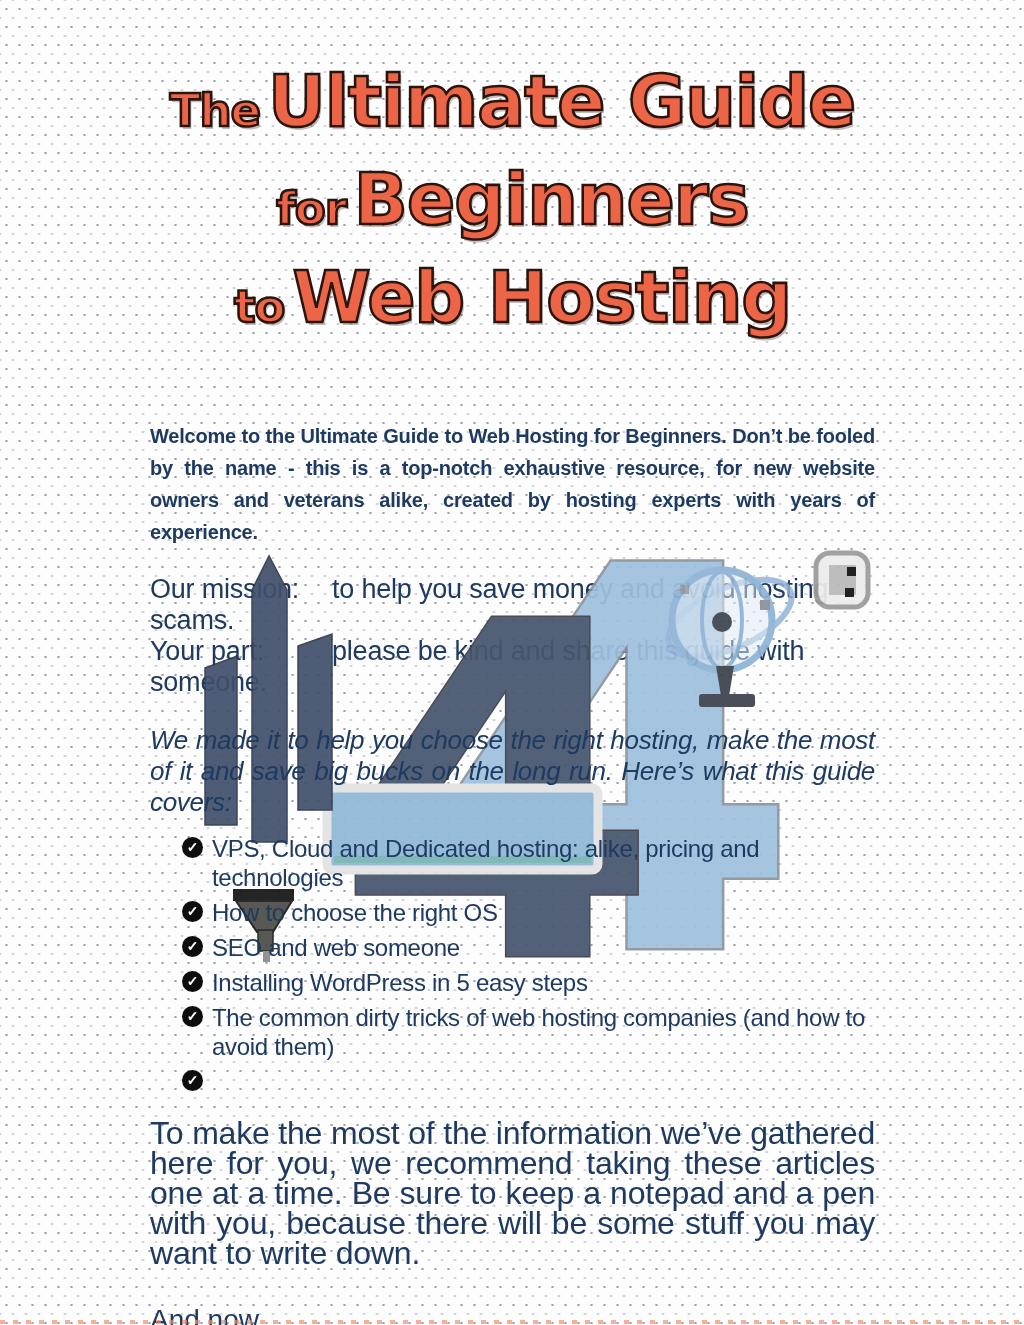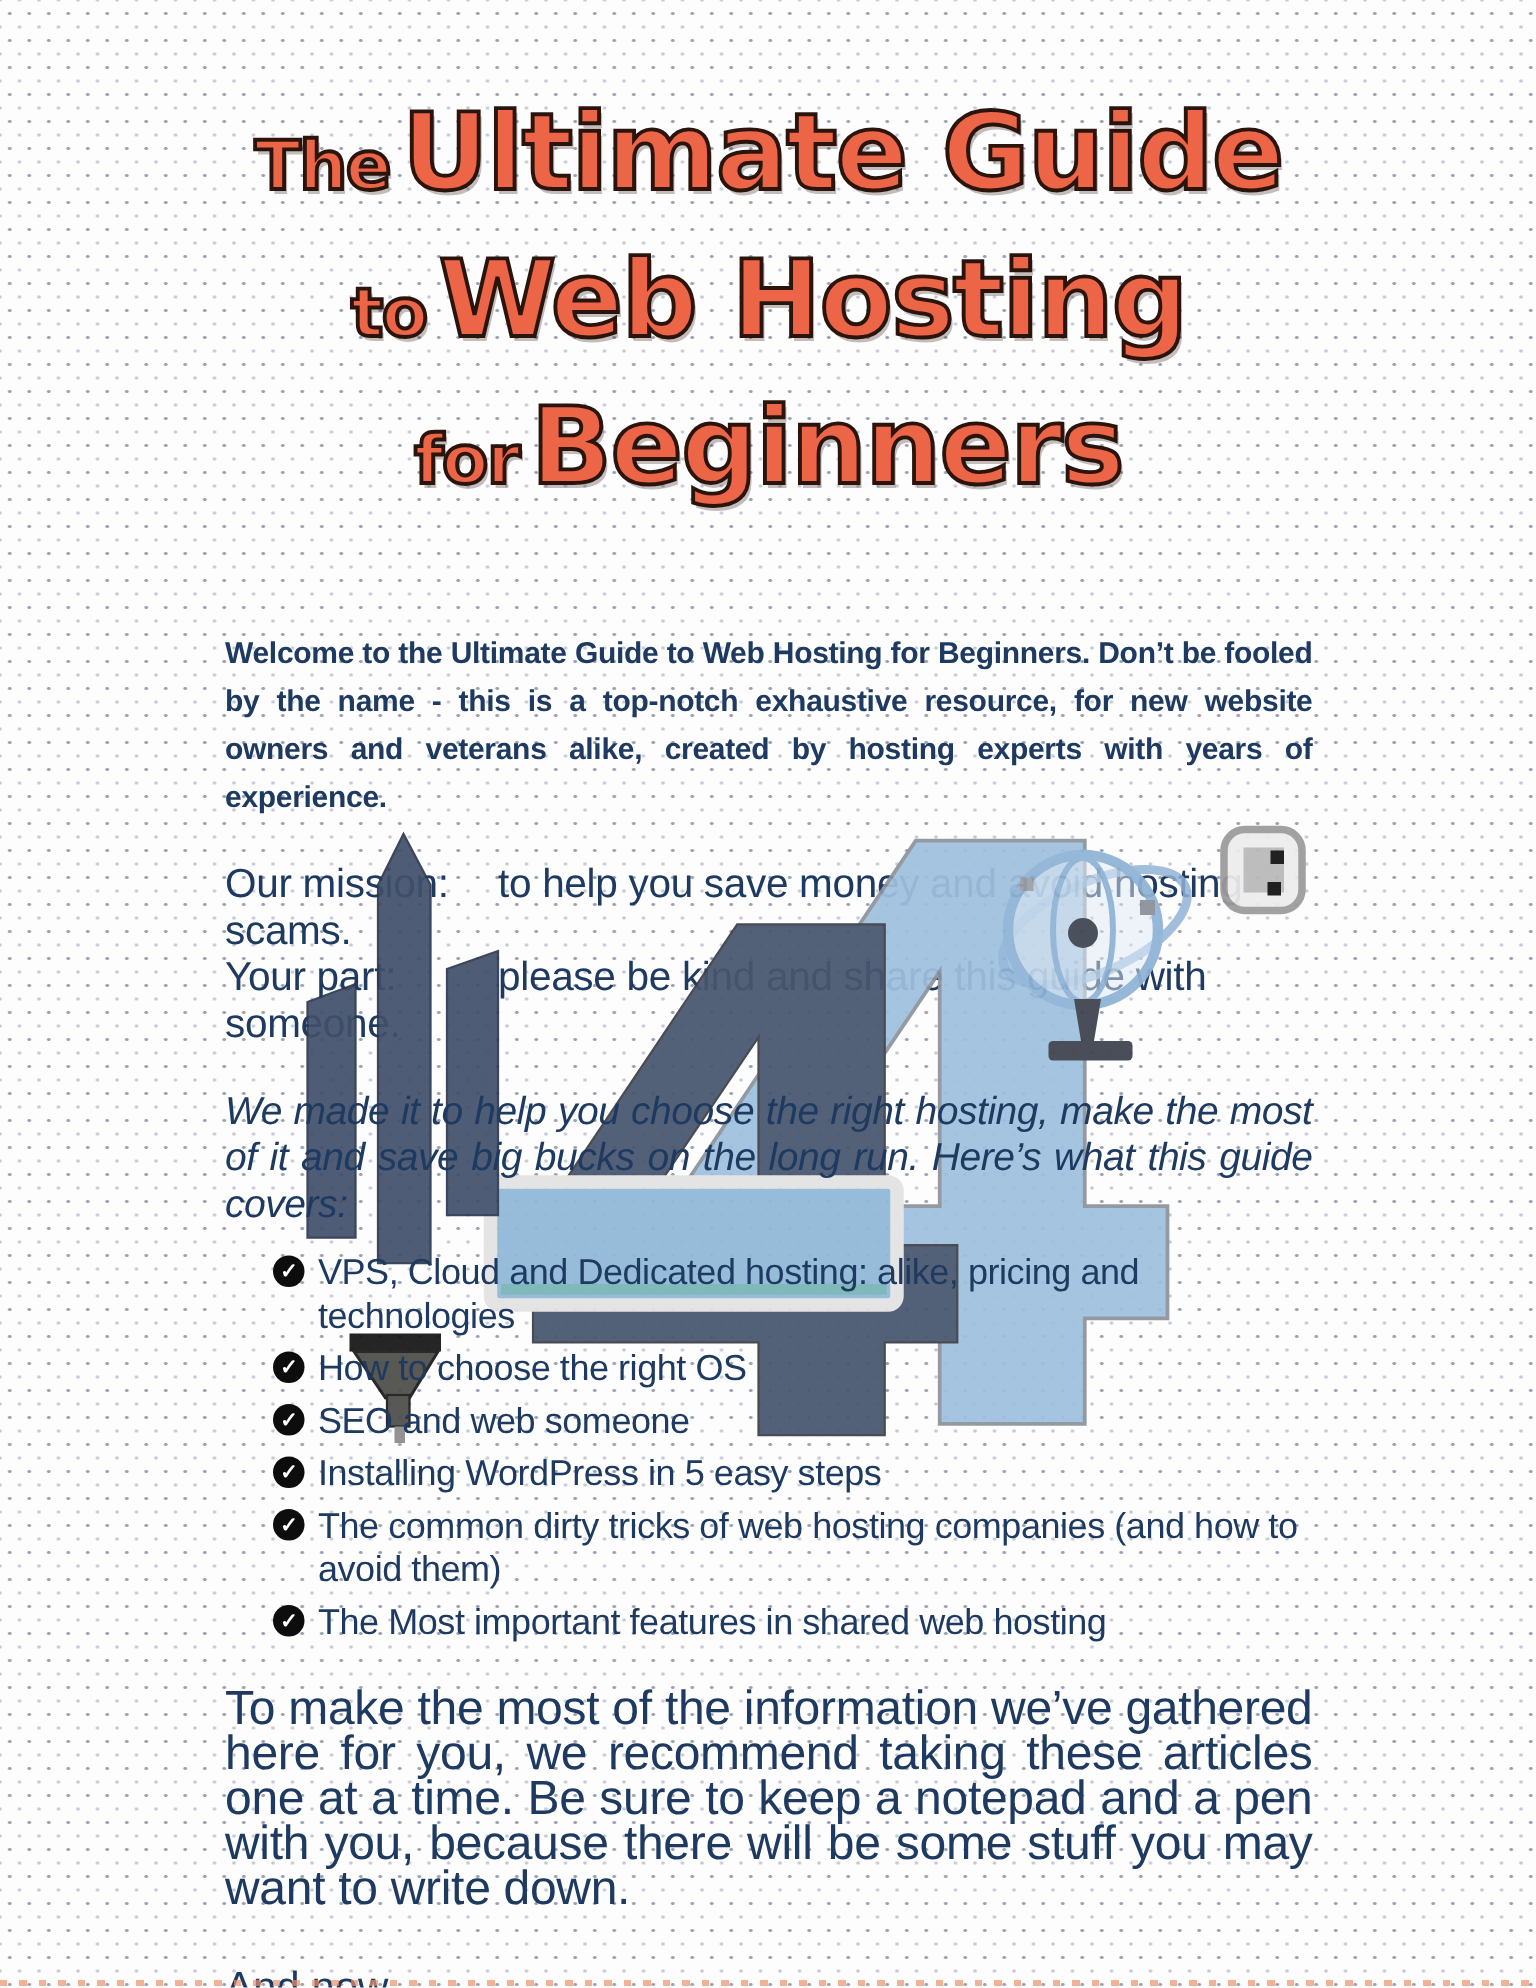--- a/index.html
+++ b/index.html
@@ -71,22 +71,22 @@
     opacity:.7;
   }
 </style>
 </head>
 <body>
 
 <div class="page">
 
   <header class="title">
     <div class="t-line"><span class="t-small">The</span><span class="t-big">Ultimate Guide</span></div>
+    <div class="t-line"><span class="t-small">for</span><span class="t-big">Beginners</span></div>
     <div class="t-line"><span class="t-small">to</span><span class="t-big">Web Hosting</span></div>
-    <div class="t-line"><span class="t-small">for</span><span class="t-big">Beginners</span></div>
   </header>
 
   <p class="intro body-txt">Welcome to the Ultimate Guide to Web Hosting for Beginners. Don’t be fooled by the name - this is a top-notch exhaustive resource, for new website owners and veterans alike, created by hosting experts with years of experience.</p>
 
   <div class="mission">
     <p class="m-row body-txt"><span class="m-label">Our mission:</span><span>to help you save money and avoid hosting scams.</span></p>
     <p class="m-row body-txt"><span class="m-label">Your part:</span><span>please be kind and share this guide with someone.</span></p>
   </div>
 
   <p class="covers body-txt">We made it to help you choose the right hosting, make the most of it and save big bucks on the long run. Here’s what this guide covers:</p>
@@ -107,21 +107,20 @@
     <li>
         <span class="chk">✓</span>
         <span>Installing WordPress in 5 easy steps</span>
       </li>
     <li>
         <span class="chk">✓</span>
         <span>The common dirty tricks of web hosting companies (and how to avoid them)</span>
       </li>
     <li>
         <span class="chk">✓</span>
-        <span>The Most important features in shared web hosting</span>
       </li>
   </ul>
 
   <p class="recommend body-txt">To make the most of the information we’ve gathered here for you, we recommend taking these articles one at a time. Be sure to keep a notepad and a pen with you, because there will be some stuff you may want to write down.</p>
 
   <p class="andnow body-txt">And now,</p>
 
   <svg class="watermark" width="1024" height="1325" viewBox="0 0 1024 1325">
 
     <text class="wm4" x="617" y="948" font-size="530" text-anchor="middle" fill="#9FC0DE" stroke="#8d939c" stroke-width="5" paint-order="stroke">4</text>

